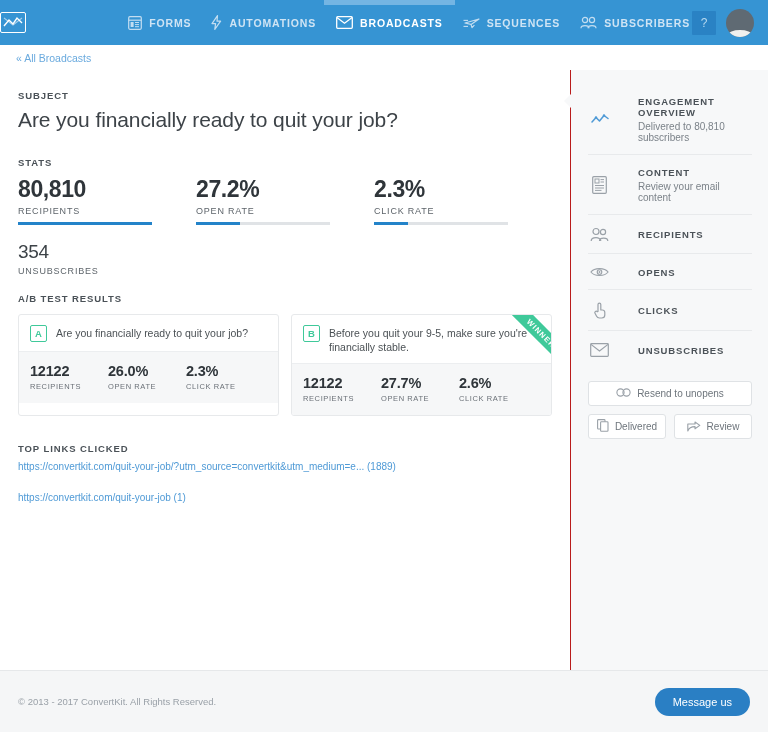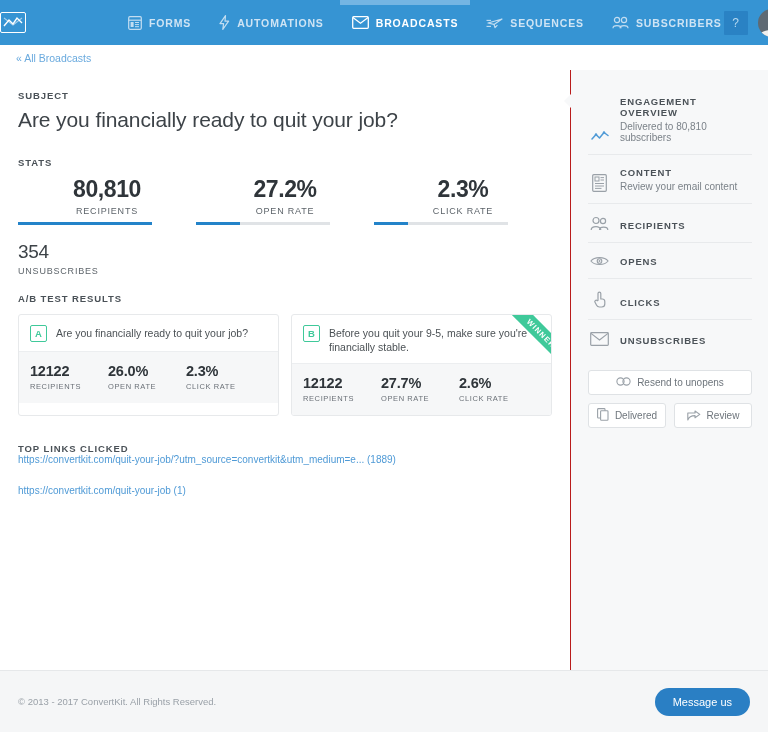--- a/index.html
+++ b/index.html
@@ -38,21 +38,21 @@
   }
   .logo-box {
     width: 26px; height: 21px;
     border: 1.5px solid #ffffff;
     border-radius: 2px;
     display: flex; align-items: center; justify-content: center;
   }
   .nav-items {
     display: flex;
     align-items: center;
-    gap: 24px;
+    gap: 16px;
     margin-left: 100px;
     height: 30px;
   }
   .nav-item {
     display: flex;
     align-items: center;
     gap: 7px;
     height: 45px;
     position: relative;
     color: #cfe4f4;
@@ -150,21 +150,20 @@
     font-weight: normal;
     margin-top: 7px;
     letter-spacing: -0.1px;
   }
 
   .stats-label { margin-top: 25px; }
 
   .stats-row {
     display: flex;
     margin-top: 8px;
-    text-align: center;
   }
   .stat-cell { width: 180px; }
   .stat-value {
     font-size: 23px;
     font-weight: bold;
     color: #2f353a;
     letter-spacing: -0.4px;
   }
   .stat-name {
     font-size: 9px;
@@ -283,20 +282,21 @@
     transform: rotate(45deg);
     left: 5px;
     top: 12px;
   }
 
   
   .links-label { margin-top: 27px; }
   .link-line {
     font-size: 10px;
     color: #4f9ad6;
+    margin-top: 7px;
     cursor: pointer;
   }
   .link-line.second { margin-top: 20px; }
 
   
   .sidebar {
     flex: 1;
     background: #f7f8f9;
     padding: 14px 16px 0 17px;
     position: relative;
@@ -305,22 +305,22 @@
     position: absolute;
     left: -7px;
     top: 24px;
     width: 0; height: 0;
     border-top: 7px solid transparent;
     border-bottom: 7px solid transparent;
     border-right: 7px solid #f7f8f9;
   }
   .side-item {
     display: flex;
-    gap: 11px;
-    align-items: flex-end;
+    gap: 29px;
+    align-items: center;
     padding: 11px 2px 11px 2px;
     border-bottom: 1px solid #e8eaec;
     cursor: pointer;
   }
   .side-item.no-border { border-bottom: none; }
   .side-icon {
     flex: 0 0 auto;
     width: 19px;
     display: flex;
     align-items: center;

